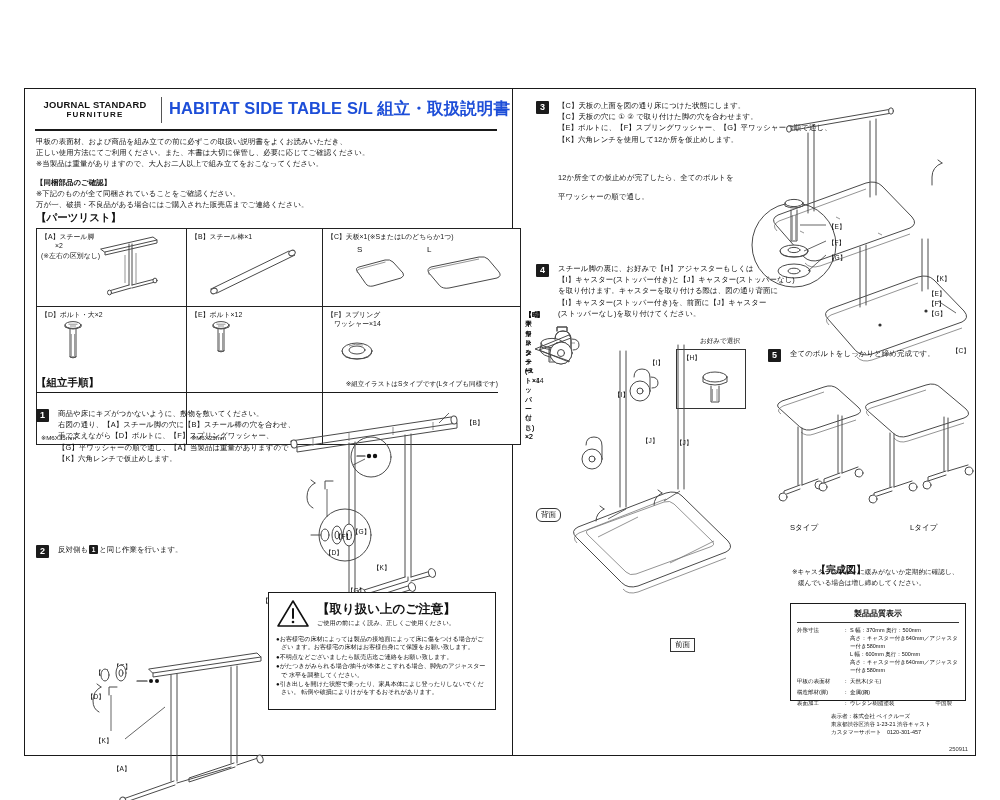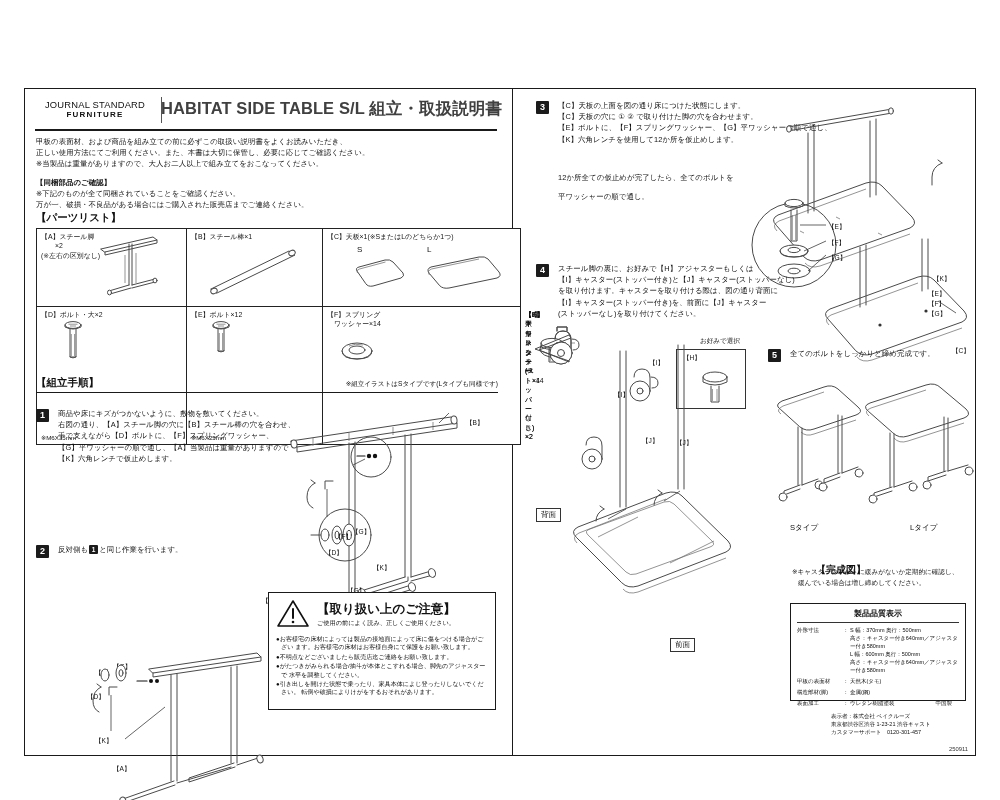--- a/index.html
+++ b/index.html
@@ -40,34 +40,34 @@
   .jp-sm { font-size: 6.6px; line-height: 10px; color: #111; }
   .bold { font-weight: bold; }
 
   
   .brand {
     position: absolute;
     left: 12px; top: 10px;
     width: 116px;
     text-align: center;
   }
-  .brand-l1 { font-size: 9.4px; font-weight: normal; letter-spacing: .2px; color: #111; }
+  .brand-l1 { font-size: 9.4px; font-weight: bold; letter-spacing: .2px; color: #111; }
   .brand-l2 { font-size: 8px; font-weight: bold; letter-spacing: 1.2px; color: #111; }
   .brand-rule {
     position: absolute;
     left: 136px; top: 8px;
     width: 0; height: 26px;
     border-left: 1px solid #555;
   }
   .doc-title {
     position: absolute;
-    left: 136px; top: 9px;
+    left: 144px; top: 9px;
     font-size: 16.5px;
     font-weight: bold;
-    color: #404040;
+    color: #1d4ed8;
     letter-spacing: .1px;
     white-space: nowrap;
   }
   .header-rule {
     position: absolute;
     left: 10px; top: 40px;
     width: 462px;
     border-top: 2.2px solid #1a1a1a;
   }
 
@@ -645,21 +645,21 @@
         <ellipse class="st2" cx="50" cy="118" rx="10" ry="10"></ellipse>
         <ellipse class="st2" cx="50" cy="118" rx="3" ry="3"></ellipse>
 
         <path class="lead" d="M66 178 L84 168"></path>
         <path class="lead" d="M122 160 L138 150"></path>
       </svg>
       <div class="lbl" style="left:125px; top:270px;">【I】</div>
       <div class="lbl" style="left:90px; top:302px;">【I】</div>
       <div class="lbl" style="left:118px; top:348px;">【J】</div>
       <div class="lbl" style="left:152px; top:350px;">【J】</div>
-      <div class="lbl-box" style="left:12px; top:419px;">背面</div>
+      <div class="lbl-box" style="left:12px; top:419px;border-radius:6px;">背面</div>
       <div class="lbl-box" style="left:146px; top:549px;">前面</div>
 
       <div class="step" style="left:244px; top:260px; width:200px;">
         <span class="stepnum">5</span>
         <div class="step-body">
           <p class="jp">全てのボルトをしっかりと締め完成です。</p>
         </div>
       </div>
 
       <svg class="art" style="left:246px; top:292px;" width="96" height="130" viewBox="0 0 96 130">

